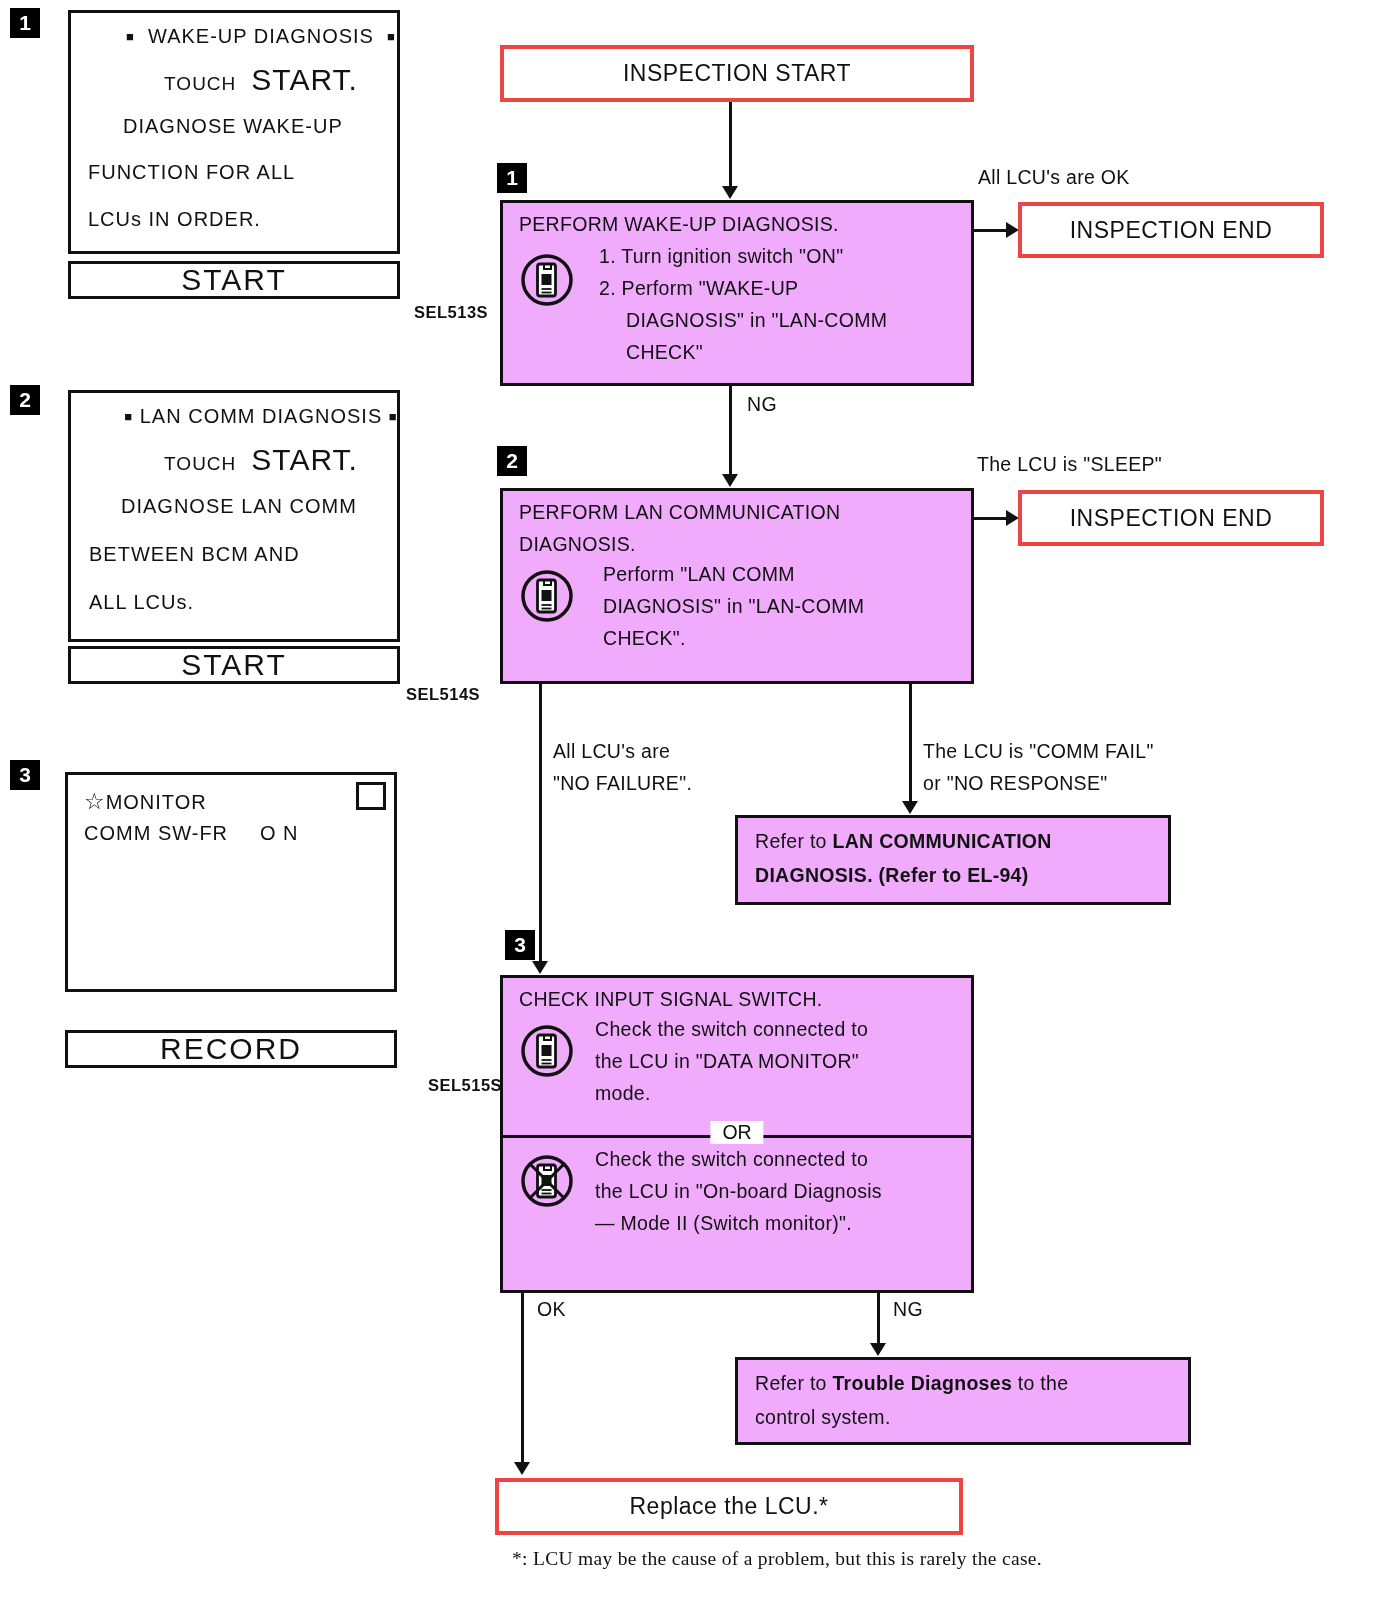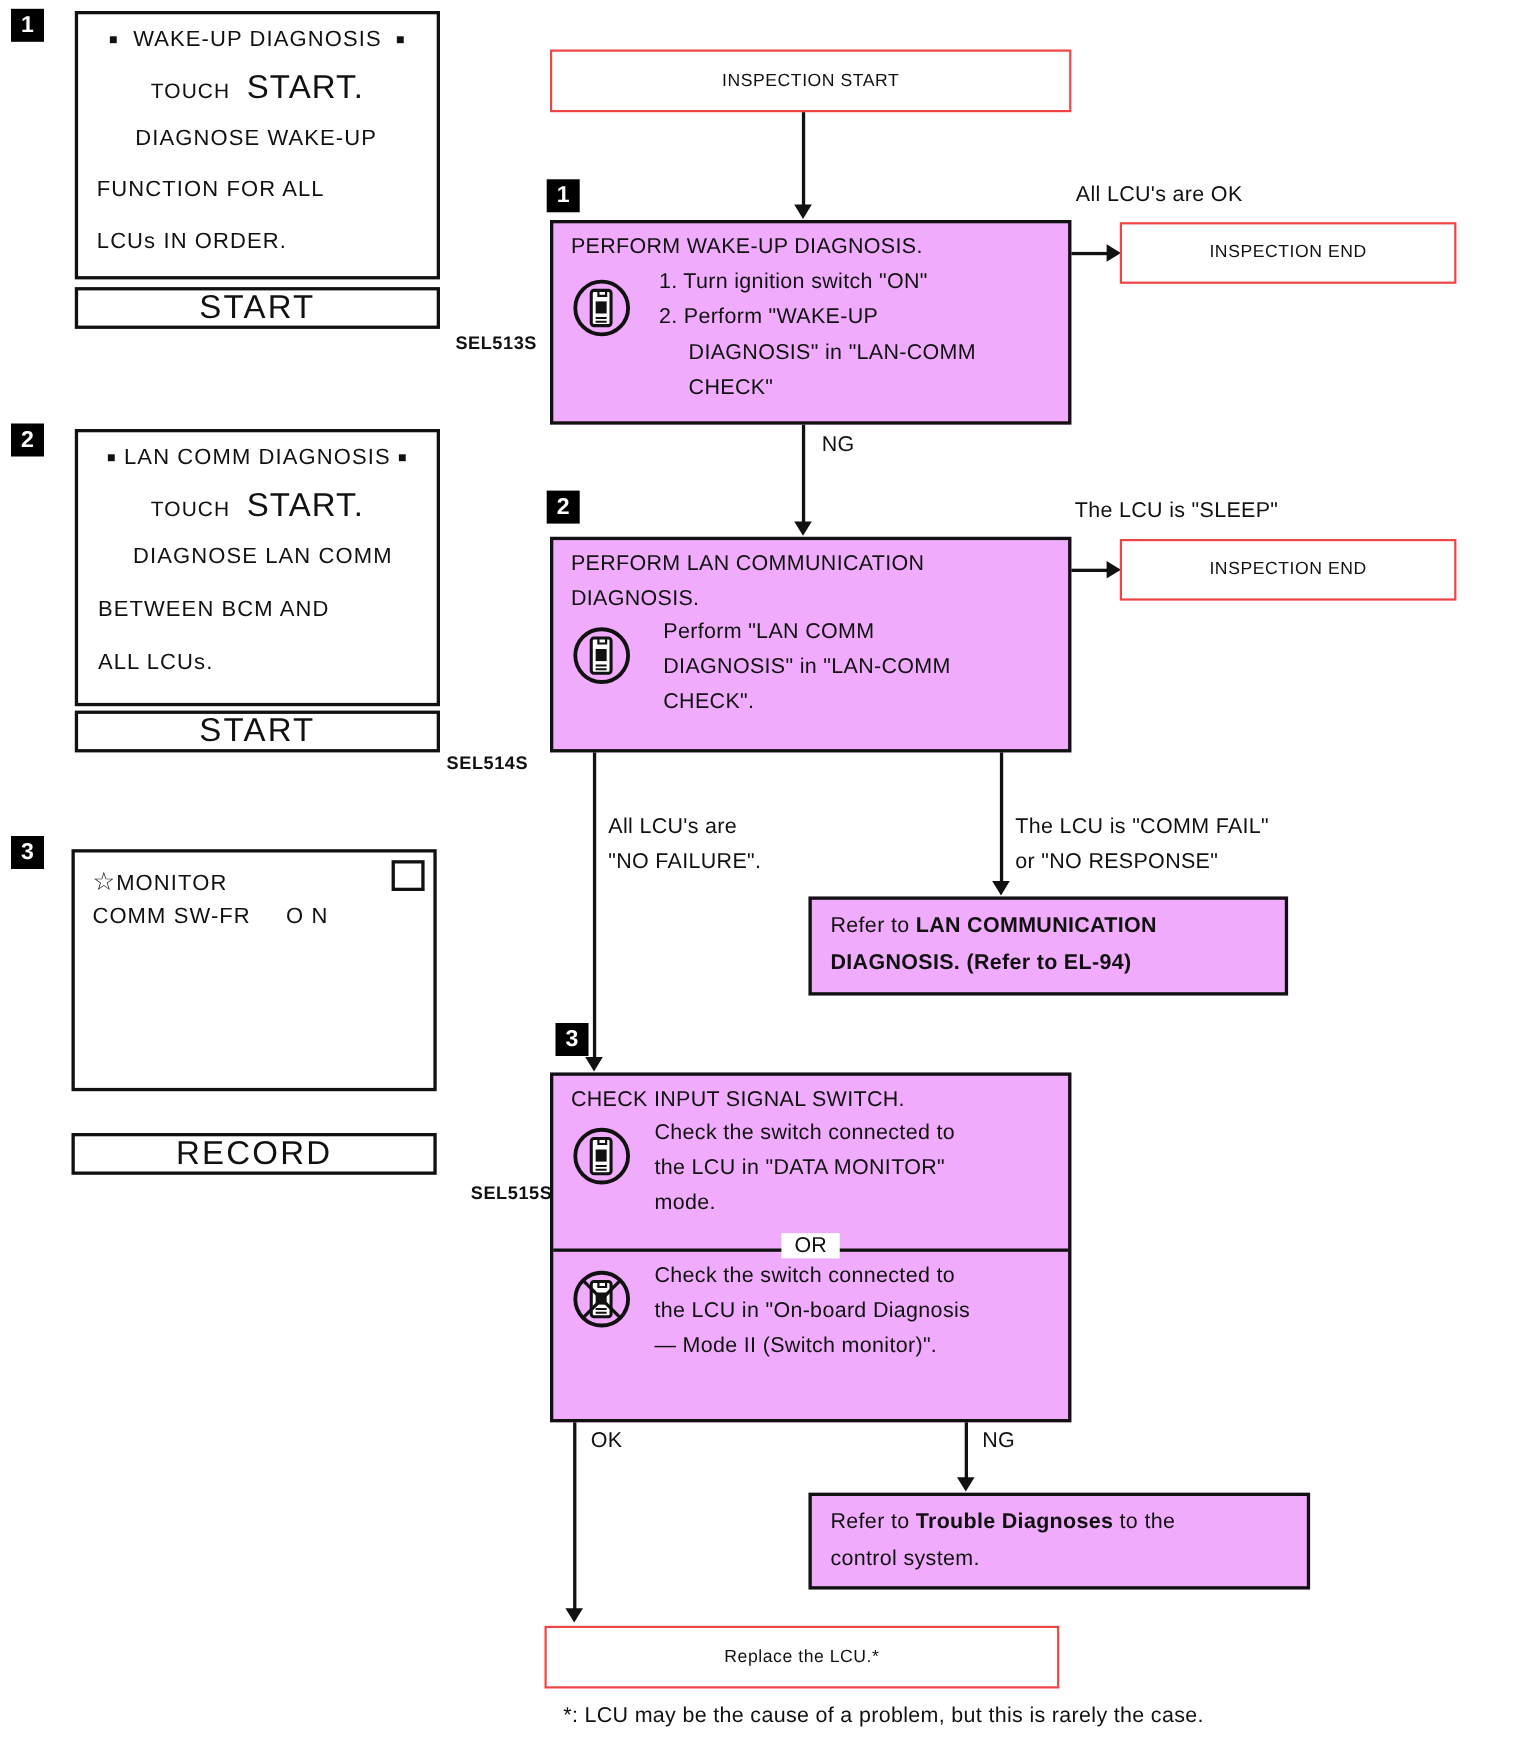--- a/index.html
+++ b/index.html
@@ -13,23 +13,23 @@
   .badge{
     position:absolute;width:30px;height:30px;background:#000;color:#fff;
     font-weight:bold;font-size:21px;display:flex;align-items:center;justify-content:center;
   }
   .lbl{position:absolute;font-size:19.5px;white-space:nowrap;letter-spacing:.3px;}
   .flowline{font-size:19.5px;letter-spacing:.3px;white-space:nowrap;position:absolute;}
   .vline{position:absolute;width:2.5px;background:#111;}
   .hline{position:absolute;height:2.5px;background:#111;}
   .arr-d{position:absolute;width:0;height:0;border-left:8px solid transparent;border-right:8px solid transparent;border-top:13px solid #111;}
   .arr-r{position:absolute;width:0;height:0;border-top:8px solid transparent;border-bottom:8px solid transparent;border-left:13px solid #111;}
-  .endbox{position:absolute;border:2px solid #ef4444;display:flex;align-items:center;justify-content:center;font-size:16px;letter-spacing:.5px;}
+  .endbox{position:absolute;border:4px solid #ef4444;display:flex;align-items:center;justify-content:center;font-size:23px;letter-spacing:.5px;}
   
-  .screen{position:absolute;border:3.5px solid #111;background:#fff;}
+  .screen{position:absolute;border:3.5px solid #111;background:#fff;padding-left:27px;}
   .scr-title{position:absolute;width:100%;top:12px;text-align:center;font-size:20px;letter-spacing:1px;white-space:nowrap;}
   .sq{font-size:13px;position:relative;top:-2px;}
   .touch-row{position:absolute;width:100%;top:50px;display:flex;align-items:baseline;justify-content:center;gap:15px;}
   .touch-w{font-size:19px;letter-spacing:1px;}
   .start-w{font-size:30px;letter-spacing:1px;}
   .scr-line{position:absolute;font-size:20px;letter-spacing:1px;white-space:nowrap;}
   .scr-btn{position:absolute;border:3.5px solid #111;display:flex;align-items:center;justify-content:center;font-size:30px;letter-spacing:2px;background:#fff;}
   .selref{position:absolute;font-size:16.5px;font-weight:600;letter-spacing:.5px;}
   .checkbox{position:absolute;width:30px;height:28px;border:3px solid #111;top:7px;right:8px;background:#fff;}
   .or-label{position:absolute;background:#fff;padding:0 12px;font-size:19.5px;top:-14px;left:50%;transform:translateX(-50%);}
@@ -191,15 +191,15 @@
   <div class="lbl" style="left:893px;top:1298px;">NG</div>
   <div class="arr-d" style="left:870px;top:1343px;"></div>
 
   <div class="box" style="left:735px;top:1357px;width:456px;height:88px;">
     <div class="flowline" style="left:17px;top:12px;"><span>Refer to </span><b>Trouble Diagnoses</b><span> to the</span></div>
     <div class="flowline" style="left:17px;top:46px;">control system.</div>
   </div>
 
   <div class="endbox" style="left:495px;top:1478px;width:468px;height:57px;">Replace the LCU.*</div>
 
-  <div class="lbl" style="left:512px;top:1548px;">*: LCU may be the cause of a problem, but this is rarely the case.</div>
+  <div class="lbl" style="left:512px;top:1548px;font-family:Liberation Serif, serif;">*: LCU may be the cause of a problem, but this is rarely the case.</div>
 
 </div>
 
 </body></html>

